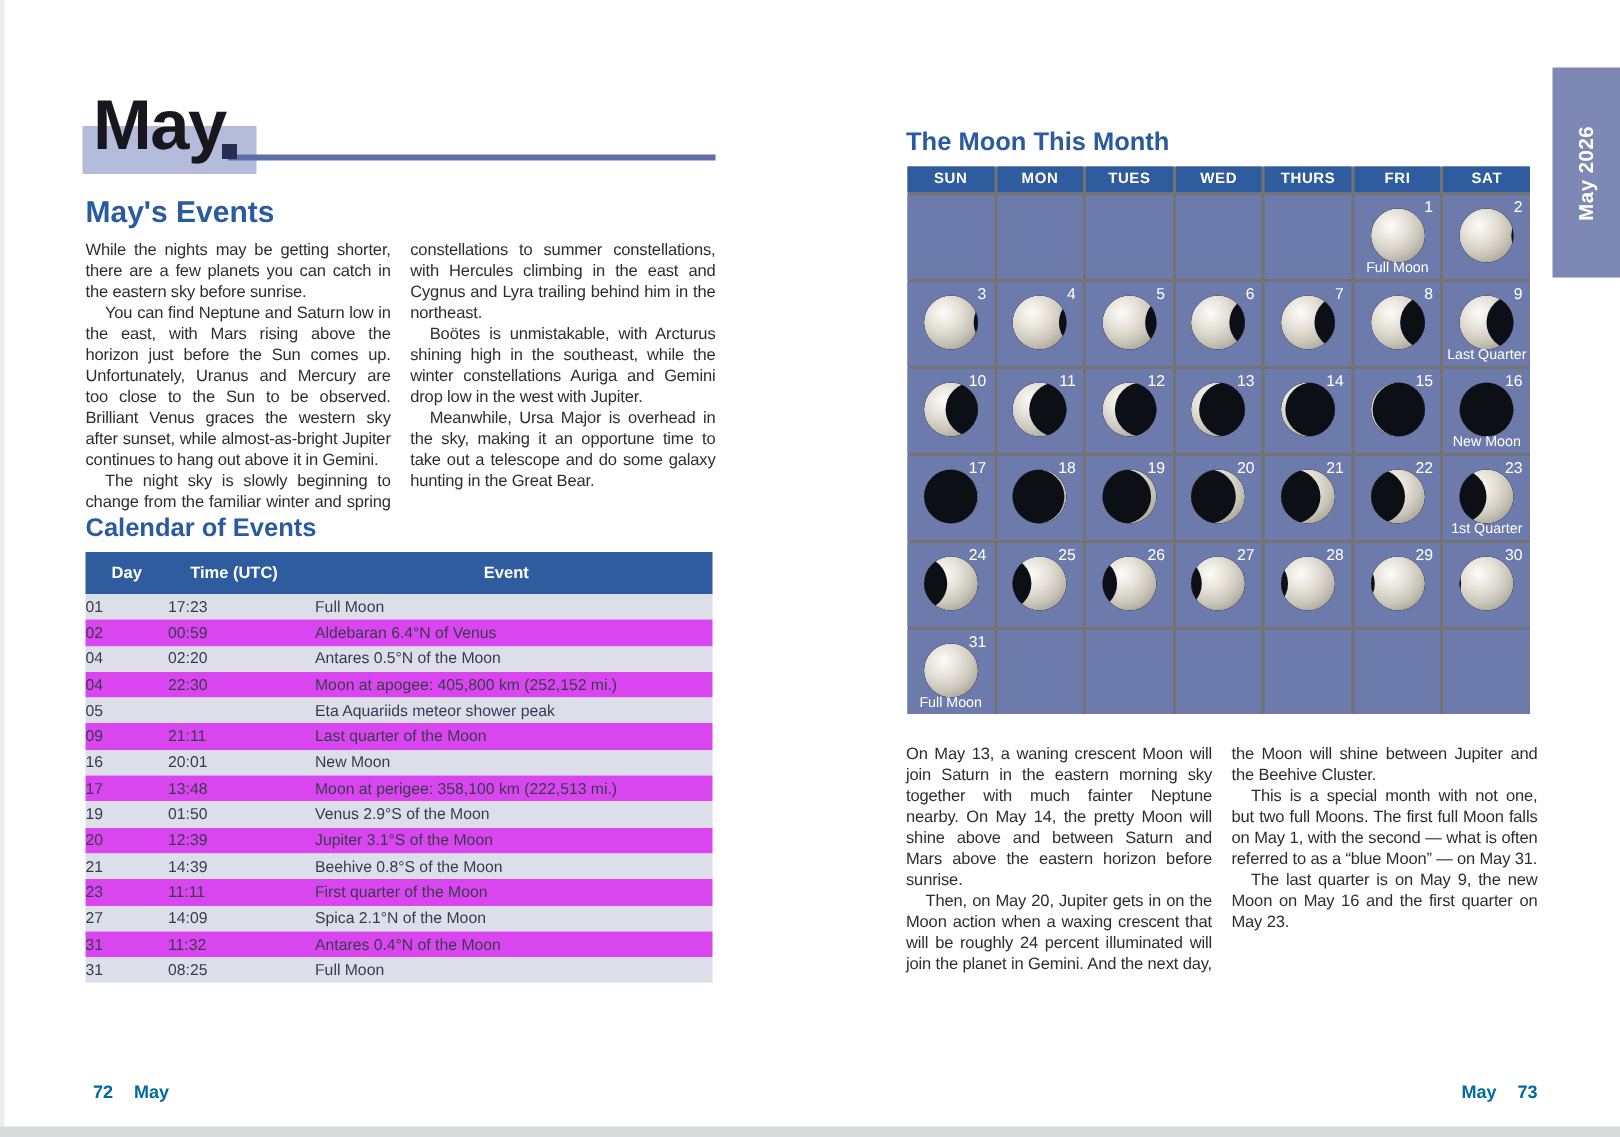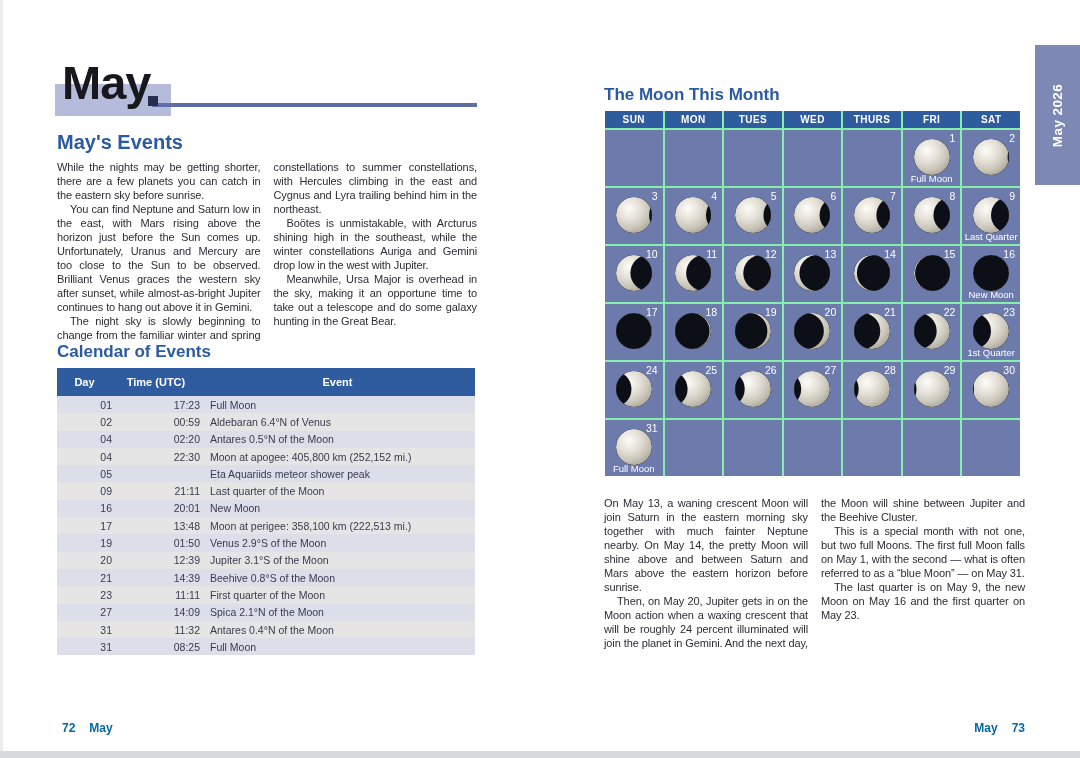--- a/index.html
+++ b/index.html
@@ -36,29 +36,29 @@
 
   
   .events-table{position:absolute;left:57px;top:368px;width:418px;border-collapse:collapse;table-layout:fixed;}
   .events-table th{
     background:#2e5c9e;color:#ffffff;font-size:11px;font-weight:700;height:28px;padding:0;
   }
   .events-table col.c-day{width:55px;}
   .events-table col.c-time{width:88px;}
   .events-table td{height:17.3px;padding:0;font-size:10.5px;color:#3a3a4e;}
   .events-table tr.odd{background:#dcdeea;}
-  .events-table tr.even{background:#e5e5e5;}
-  .events-table td.day,.events-table td.time{text-align:right;}
+  .events-table tr.even{background:#d946ef;}
+  .events-table td.day,.events-table td.time{text-align:left;}
   .events-table td.event{padding-left:10px;text-align:left;}
 
   
   .moon-cal{
     position:absolute;left:605px;top:111px;width:415px;
     display:grid;grid-template-columns:repeat(7,1fr);grid-template-rows:17px repeat(6,56px);
-    gap:2px;background:#86efac;
+    gap:2px;background:#737373;
   }
   .cal-head{
     background:#2e5c9e;color:#fff;font-size:10px;font-weight:700;letter-spacing:0.4px;
     display:flex;align-items:center;justify-content:center;
   }
   .cal-cell{background:#6d7aac;position:relative;}
   .cal-date{position:absolute;top:2px;right:5px;color:#ffffff;font-size:10.5px;}
   .cal-label{position:absolute;bottom:2px;left:0;width:100%;text-align:center;color:#ffffff;font-size:9.5px;}
   .moon{position:relative;width:36px;height:36px;border-radius:50%;overflow:hidden;margin:9px auto 0;background:#0e1018;}
   .moon .disc{position:absolute;inset:0;border-radius:50%;

